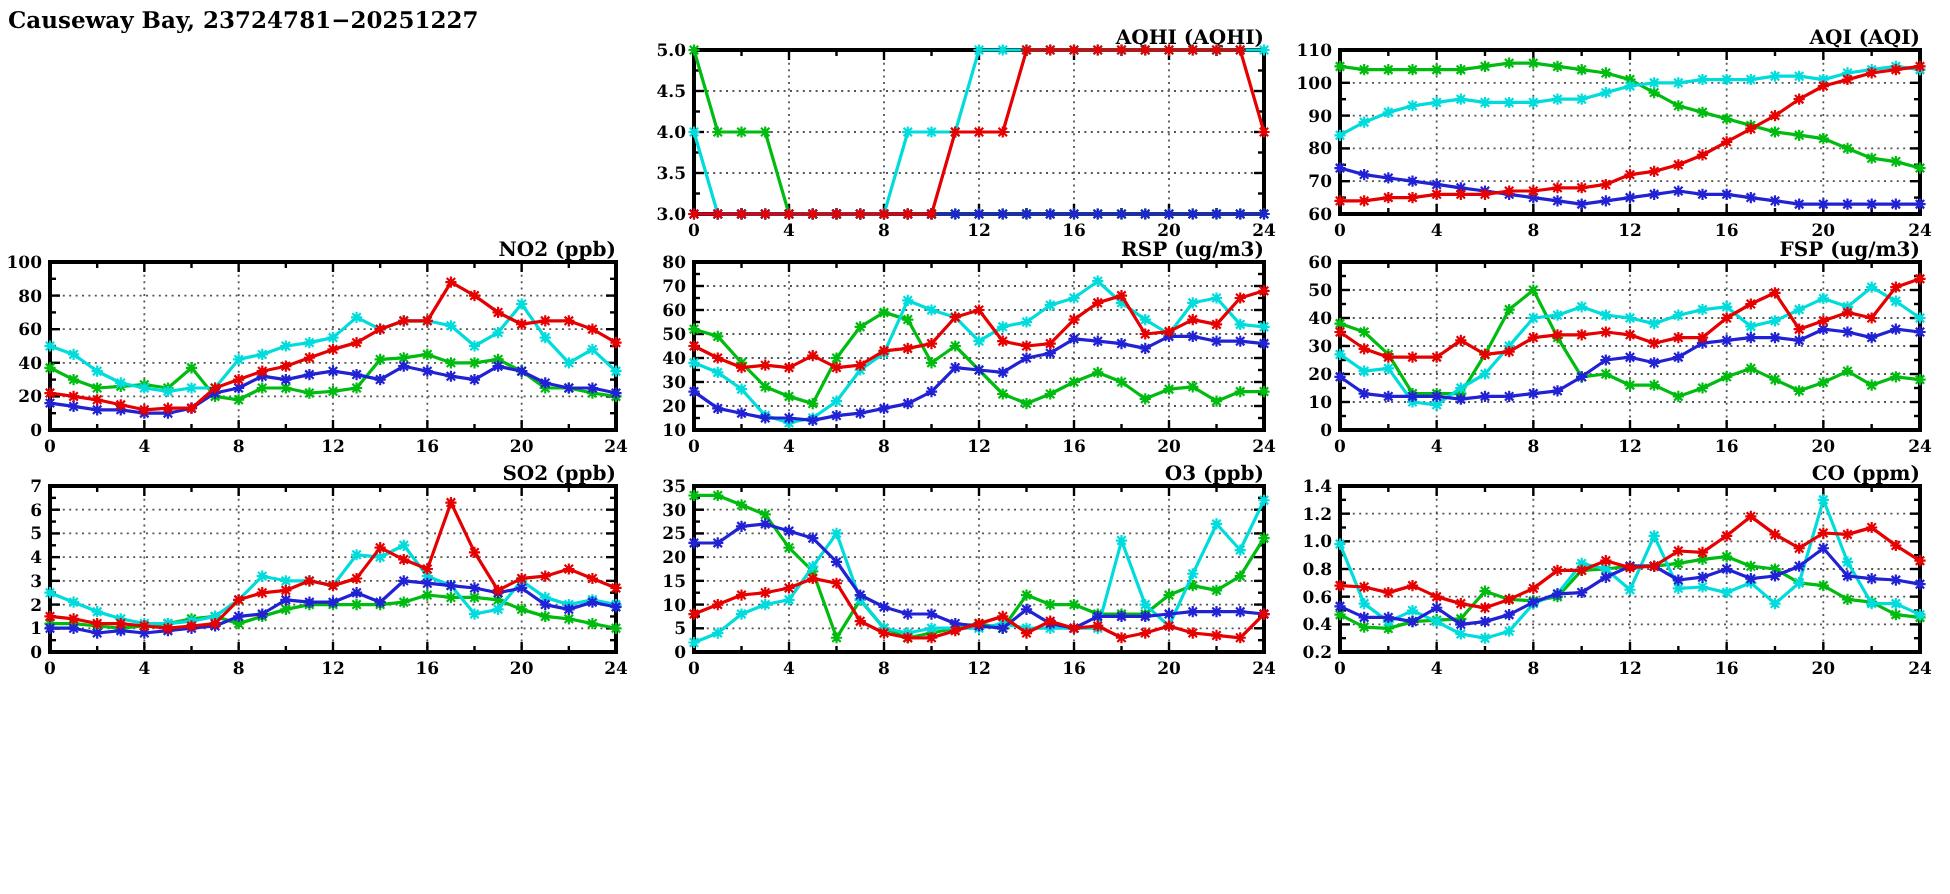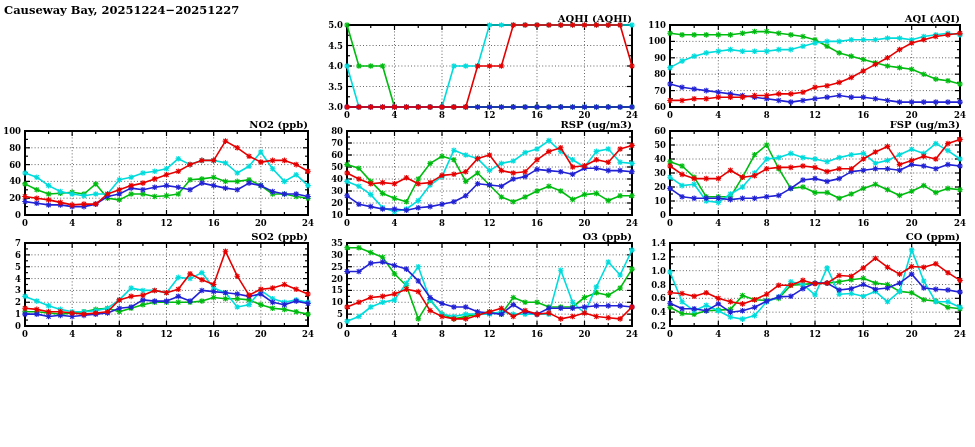--- a/index.html
+++ b/index.html
@@ -6,21 +6,21 @@
   #app{position:relative;width:975px;height:447px;background:#fff;overflow:hidden;
        font-family:"DejaVu Serif", serif;}
   #main-title{position:absolute;left:4px;top:3px;font-size:11.5px;font-weight:bold;color:#000;
               letter-spacing:0px;white-space:pre;}
   svg text{font-family:"DejaVu Serif", serif;font-weight:bold;fill:#000;}
 </style>
 </head>
 <body>
 
 <div id="app">
-  <div id="main-title">Causeway Bay, 20251224−20251227</div>
+  <div id="main-title">Causeway Bay, 23724781−20251227</div>
   <svg id="charts" width="975" height="447" viewBox="0 0 975 447" style="position:absolute;left:0;top:0;">
       <g>
         <line x1="394.5" y1="25" x2="394.5" y2="107" stroke="#555" stroke-width="0.9" stroke-dasharray="1 2.2"></line>
         <line x1="442" y1="25" x2="442" y2="107" stroke="#555" stroke-width="0.9" stroke-dasharray="1 2.2"></line>
         <line x1="489.5" y1="25" x2="489.5" y2="107" stroke="#555" stroke-width="0.9" stroke-dasharray="1 2.2"></line>
         <line x1="537" y1="25" x2="537" y2="107" stroke="#555" stroke-width="0.9" stroke-dasharray="1 2.2"></line>
         <line x1="584.5" y1="25" x2="584.5" y2="107" stroke="#555" stroke-width="0.9" stroke-dasharray="1 2.2"></line>
         <line x1="347" y1="86.5" x2="632" y2="86.5" stroke="#555" stroke-width="0.9" stroke-dasharray="1 2.2"></line>
         <line x1="347" y1="66" x2="632" y2="66" stroke="#555" stroke-width="0.9" stroke-dasharray="1 2.2"></line>
         <line x1="347" y1="45.5" x2="632" y2="45.5" stroke="#555" stroke-width="0.9" stroke-dasharray="1 2.2"></line>

